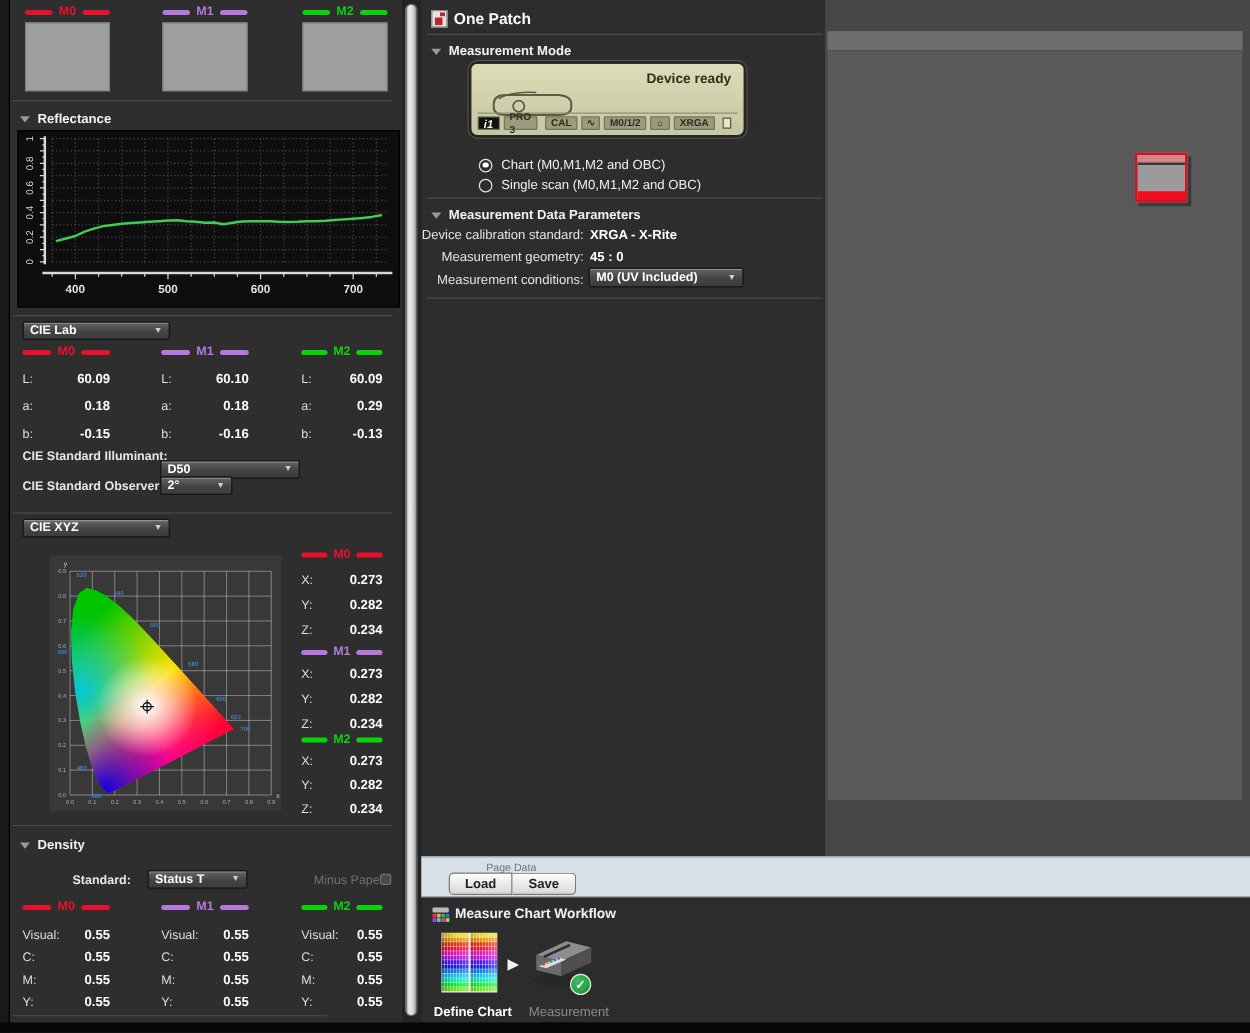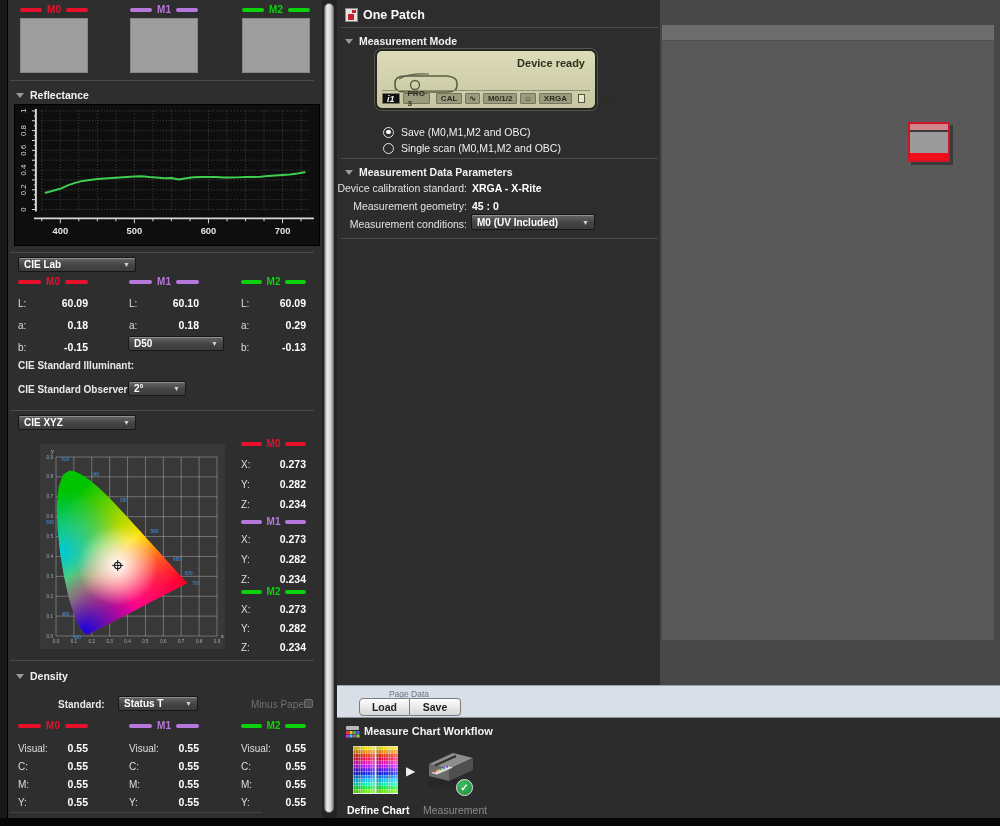--- a/index.html
+++ b/index.html
@@ -279,21 +279,21 @@
           <span class="lab">a:</span>
           <span class="val">0.29</span>
         </div>
       <div class="vrow" style="top:65px">
           <span class="lab">b:</span>
           <span class="val">-0.13</span>
         </div>
     </div>
 
     <span style="position:absolute;left:10px;top:360px;color:#e8e8e8;font-size:10px;font-weight:bold">CIE Standard Illuminant:</span>
-    <div class="dd" style="left:120px;top:336px;width:96px">
+    <div class="dd" style="left:120px;top:368px;width:112px">
       <span>D50</span>
         <span class="arr">▼</span>
     </div>
     <span style="position:absolute;left:10px;top:384px;color:#e8e8e8;font-size:10px;font-weight:bold">CIE Standard Observer :</span>
     <div class="dd" style="left:120px;top:381px;width:58px">
       <span>2°</span>
         <span class="arr">▼</span>
     </div>
 
     <div class="sep" style="left:2px;right:8px;top:410px"></div>
@@ -569,21 +569,21 @@
         <span style="width:4px"></span>
         <span class="plain">
             <span class="pageglyph"></span>
             <span>1/1</span>
           </span>
       </div>
     </div>
 
     <div class="radio-row selected" style="left:46px;top:126px">
       <span class="radio"></span>
-      <span class="rl">Save (M0,M1,M2 and OBC)</span>
+      <span class="rl">Chart (M0,M1,M2 and OBC)</span>
     </div>
     <div class="radio-row" style="left:46px;top:142px">
       <span class="radio"></span>
       <span class="rl">Single scan (M0,M1,M2 and OBC)</span>
     </div>
 
     <div class="sep" style="left:4px;right:2px;top:158px"></div>
 
     <div class="sec-head" style="left:8px;top:166px">
       <span class="tri"></span>

